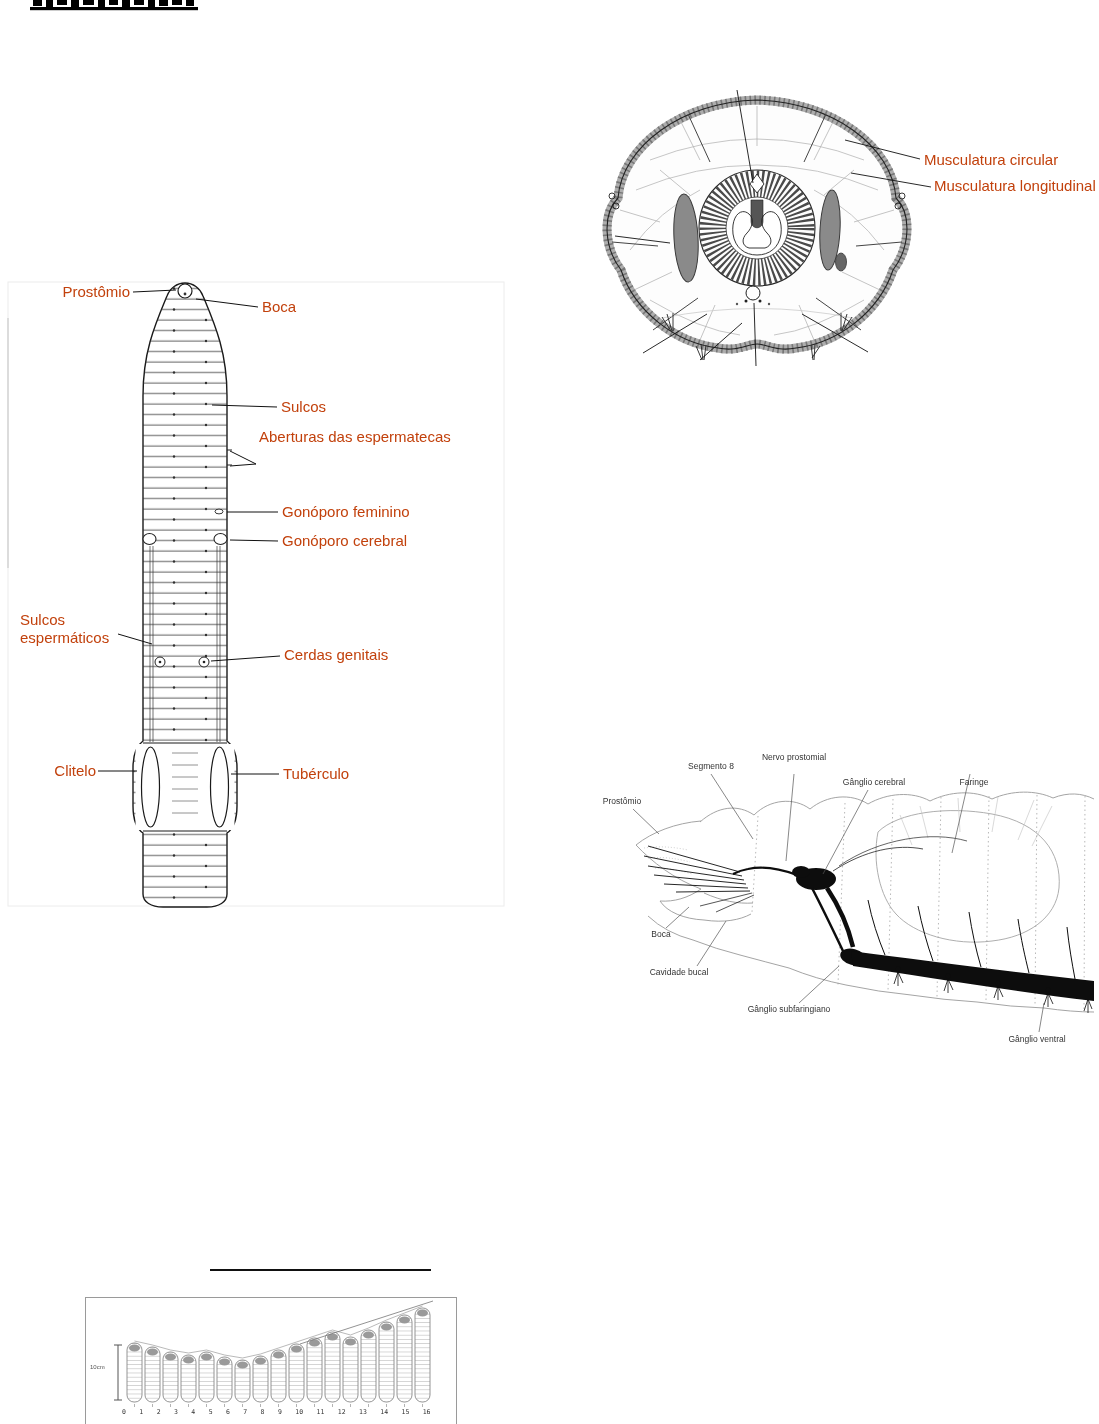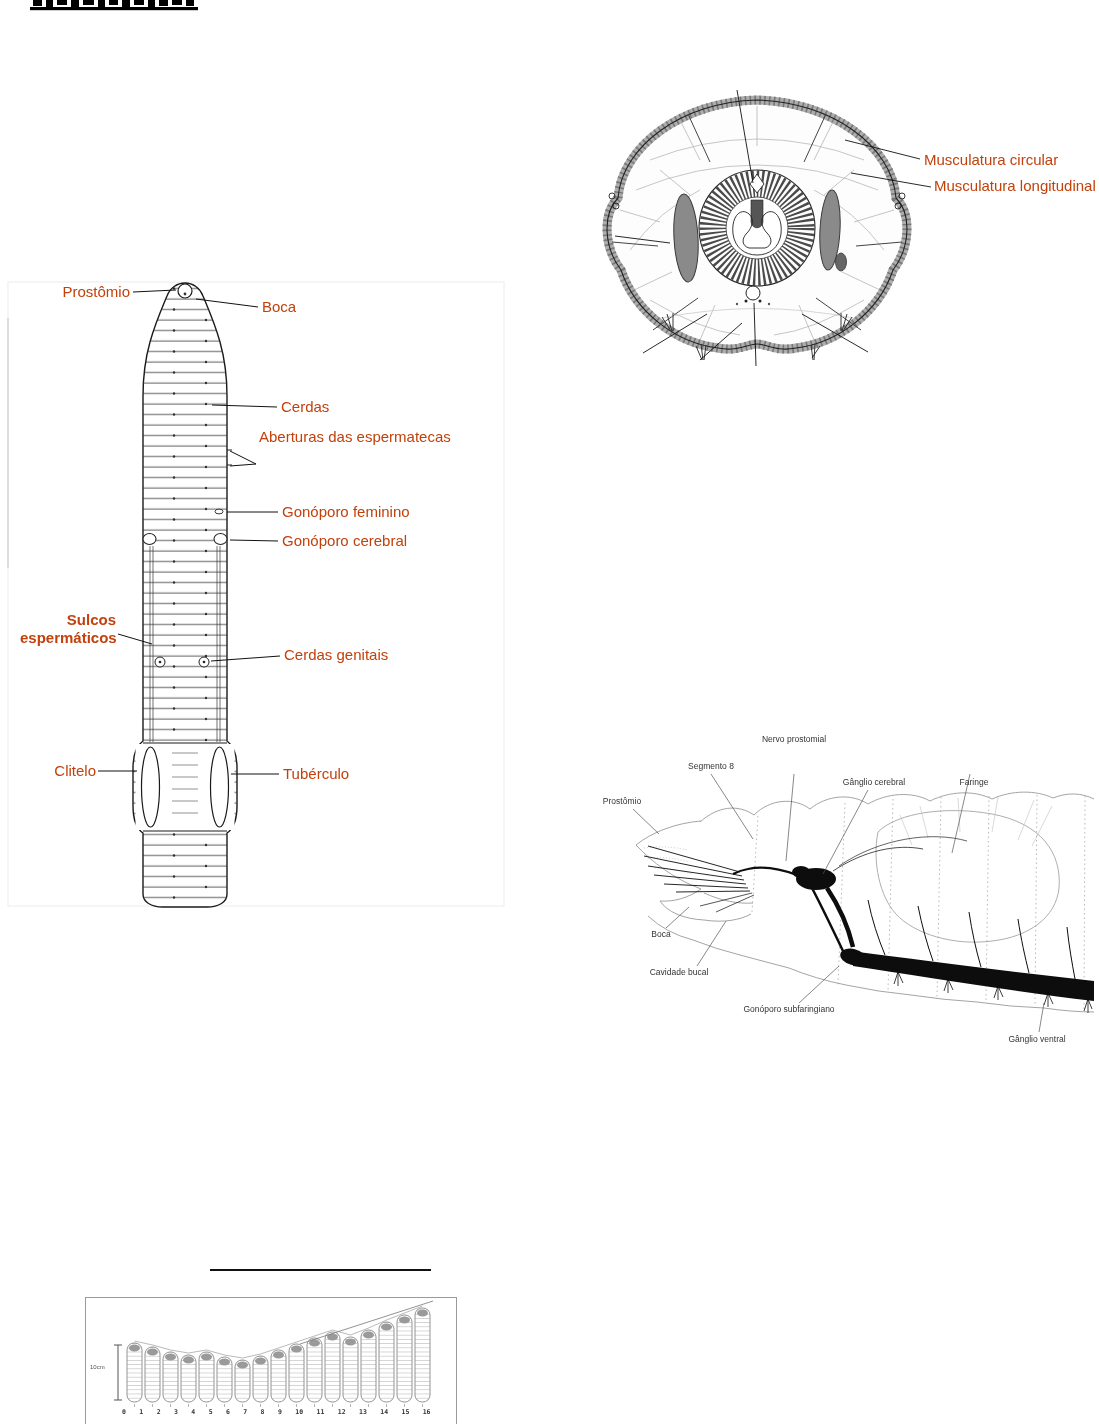--- a/index.html
+++ b/index.html
@@ -1,25 +1,25 @@
 <!DOCTYPE html>
 <html><head>
 <meta charset="utf-8">
 <style>
   html,body{margin:0;padding:0;background:#fff;}
   .page{position:relative;width:1099px;height:1424px;background:#ffffff;
         font-family:"Liberation Sans",sans-serif;overflow:hidden;}
   svg.art{position:absolute;left:0;top:0;pointer-events:none;}
   .lbl{position:absolute;font-size:15px;color:#c2410c;white-space:nowrap;line-height:1.2;}
   .lbl.right{text-align:right;}
-  .lbl.wrap{white-space:normal;text-align:right;font-weight:bold;}
+  .lbl.wrap{white-space:normal;text-align:left;}
   .lbl-sm{position:absolute;font-size:8.5px;color:#333;white-space:nowrap;transform:translateX(-50%);}
   .tiny-scale{position:absolute;font-size:6px;color:#555;}
   .tiny-axis{position:absolute;font-size:6.5px;font-family:"DejaVu Sans Mono",monospace;
-             color:#333;word-spacing:9.5px;white-space:nowrap;font-weight:bold;}
+             color:#333;word-spacing:9.5px;white-space:nowrap;}
   .fig-box{position:absolute;left:85px;top:1297px;width:370px;height:126px;
            border:1px solid #9a9a9a;background:#fff;}
   .caption-underline{position:absolute;left:210px;top:1269px;width:221px;height:2px;background:#111;}
 </style>
 </head>
 <body>
 
 <div class="page">
 
   <div class="caption-underline"></div>
@@ -299,38 +299,38 @@
       <path d="M300,1344 L433,1301" stroke="#777" stroke-width="0.8"></path>
       <g stroke="#555" stroke-width="1">
         <path d="M118,1345 V1400 M114,1345 H122 M114,1400 H122"></path>
       </g>
       <path d="M134.5,1404 V1407 M152.5,1404 V1407 M170.5,1404 V1407 M188.5,1404 V1407 M206.5,1404 V1407 M224.5,1404 V1407 M242.5,1404 V1407 M260.5,1404 V1407 M278.5,1404 V1407 M296.5,1404 V1407 M314.5,1404 V1407 M332.5,1404 V1407 M350.5,1404 V1407 M368.5,1404 V1407 M386.5,1404 V1407 M404.5,1404 V1407 M422.5,1404 V1407" stroke="#666" stroke-width="0.5"></path>
     </g>
   </svg>
 
   <span class="lbl right" style="left:38px;top:283px;width:92px">Prostômio</span>
   <span class="lbl" style="left:262px;top:298px">Boca</span>
-  <span class="lbl" style="left:281px;top:398px">Cerdas</span>
+  <span class="lbl" style="left:281px;top:398px">Sulcos</span>
   <span class="lbl" style="left:259px;top:428px">Aberturas das espermatecas</span>
   <span class="lbl" style="left:282px;top:503px">Gonóporo feminino</span>
   <span class="lbl" style="left:282px;top:532px">Gonóporo cerebral</span>
   <span class="lbl wrap" style="left:20px;top:611px;width:96px">Sulcos espermáticos</span>
   <span class="lbl" style="left:284px;top:646px">Cerdas genitais</span>
   <span class="lbl right" style="left:28px;top:762px;width:68px">Clitelo</span>
   <span class="lbl" style="left:283px;top:765px">Tubérculo</span>
 
   <span class="lbl" style="left:924px;top:151px">Musculatura circular</span>
   <span class="lbl" style="left:934px;top:177px">Musculatura longitudinal</span>
 
   <span class="lbl-sm" style="left:711px;top:761px">Segmento 8</span>
-  <span class="lbl-sm" style="left:794px;top:734px">Nervo prostomial</span>
+  <span class="lbl-sm" style="left:794px;top:752px">Nervo prostomial</span>
   <span class="lbl-sm" style="left:874px;top:777px">Gânglio cerebral</span>
   <span class="lbl-sm" style="left:974px;top:777px">Faringe</span>
   <span class="lbl-sm" style="left:622px;top:796px">Prostômio</span>
   <span class="lbl-sm" style="left:661px;top:929px">Boca</span>
   <span class="lbl-sm" style="left:679px;top:967px">Cavidade bucal</span>
-  <span class="lbl-sm" style="left:789px;top:1004px">Gonóporo subfaringiano</span>
+  <span class="lbl-sm" style="left:789px;top:1004px">Gânglio subfaringiano</span>
   <span class="lbl-sm" style="left:1037px;top:1034px">Gânglio ventral</span>
 
   <span class="tiny-scale" style="left:90px;top:1364px">10cm</span>
   <span class="tiny-axis" style="left:122px;top:1408px;width:312px">0 1 2 3 4 5 6 7 8 9 10 11 12 13 14 15 16</span>
 
 </div>
 
 </body></html>

